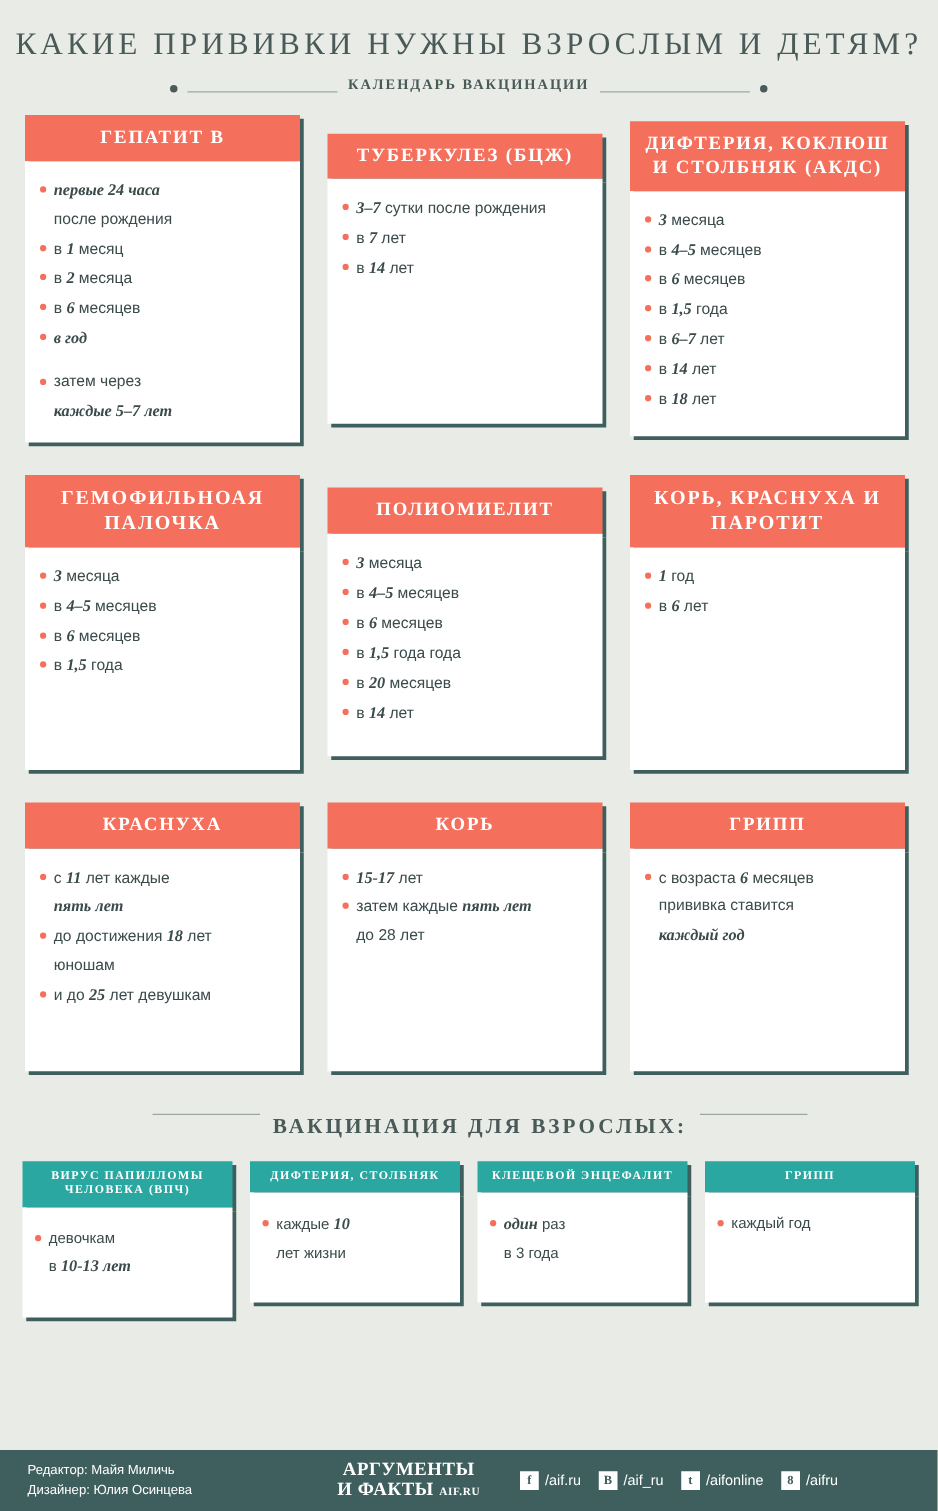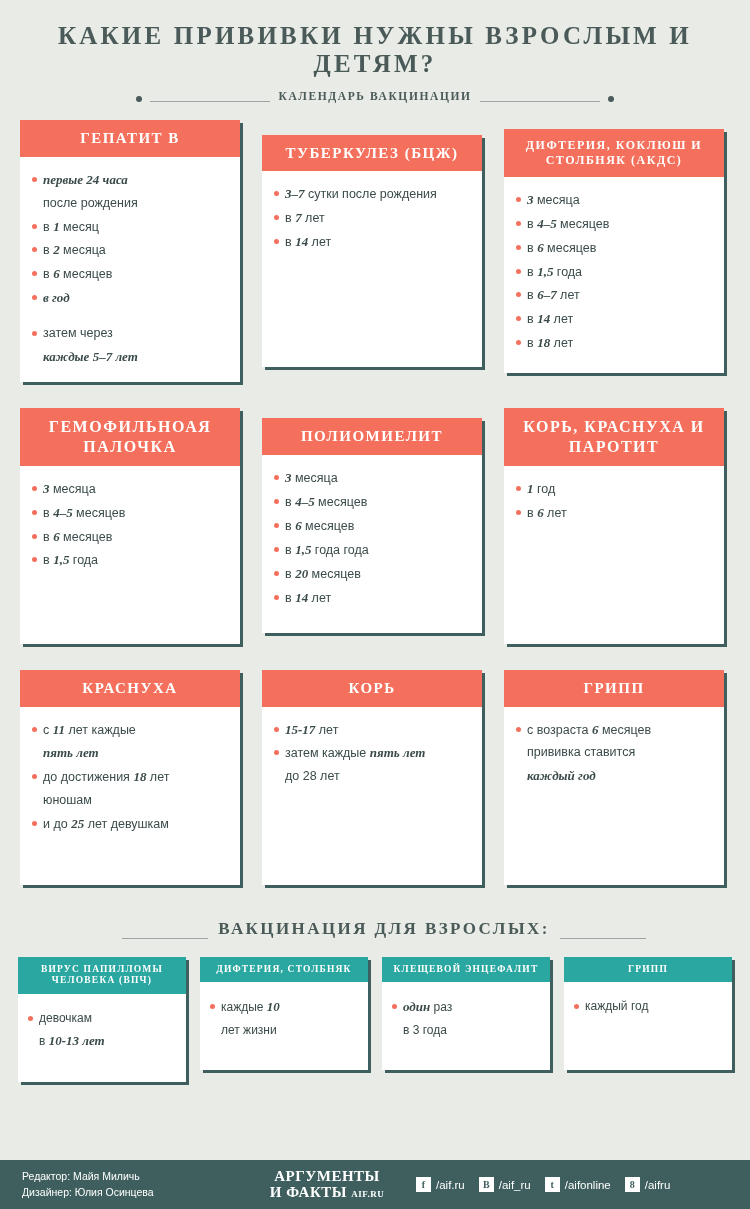--- a/index.html
+++ b/index.html
@@ -10,21 +10,21 @@
     color:#3b4a4a;
     position:relative;
     overflow:hidden;
   }
   .page{position:relative;width:750px;height:1209px;background:#e9ece6;}
 
   
   .title{
     text-align:center;
     font-family:"Liberation Serif", serif;
-    font-weight:bold;
+    font-weight:normal;
     font-size:25px;
     letter-spacing:3.2px;
     color:#4a5a59;
     padding-top:22px;
   }
   .subtitle-wrap{
     display:flex;align-items:flex-end;justify-content:center;
     margin-top:12px;gap:8px;
   }
   .sub-line{height:1px;background:#9aa7a4;width:120px;}
@@ -49,21 +49,21 @@
     text-align:center;
     font-family:"Liberation Serif", serif;
     font-weight:bold;
     letter-spacing:1.5px;
     padding:9px 6px;
     line-height:1.25;
     box-shadow:3px 3px 0 0 #3e5f5d;
   }
   .card-head.h-lg{font-size:15px;}
   .card-head.h-md{font-size:16px;}
-  .card-head.h-sm{font-size:12px;}
+  .card-head.h-sm{font-size:15px;}
   .card-body{
     background:#ffffff;
     box-shadow:3px 3px 0 0 #3e5f5d;
     min-height:178px;
     padding:14px 10px 10px 10px;
     box-sizing:border-box;
   }
   .card-body.tall{min-height:196px;}
   .items{margin:0;padding:0;list-style:none;}
   .items li{
@@ -84,21 +84,21 @@
   .items li.gap{margin-top:18px;}
   .items b{font-family:"Liberation Serif", serif;font-style:italic;font-weight:bold;font-size:13px;}
   .ind-center{margin-left:36px;}
   .ind-30{margin-left:30px;}
   .ind-22{margin-left:22px;}
   .ind-16{margin-left:16px;}
   .ind-10{margin-left:10px;}
 
   
   .adults-head{
-    display:flex;align-items:flex-end;justify-content:center;gap:10px;
+    display:flex;align-items:flex-start;justify-content:center;gap:10px;
     margin-top:34px;
     margin-left:18px;
   }
   .adults-line{height:1px;background:#9aa7a4;width:86px;}
   .adults-title{
     font-family:"Liberation Serif", serif;font-weight:bold;
     font-size:17px;letter-spacing:2.4px;color:#4a5a59;
   }
   .agrid{
     display:flex;flex-wrap:nowrap;

